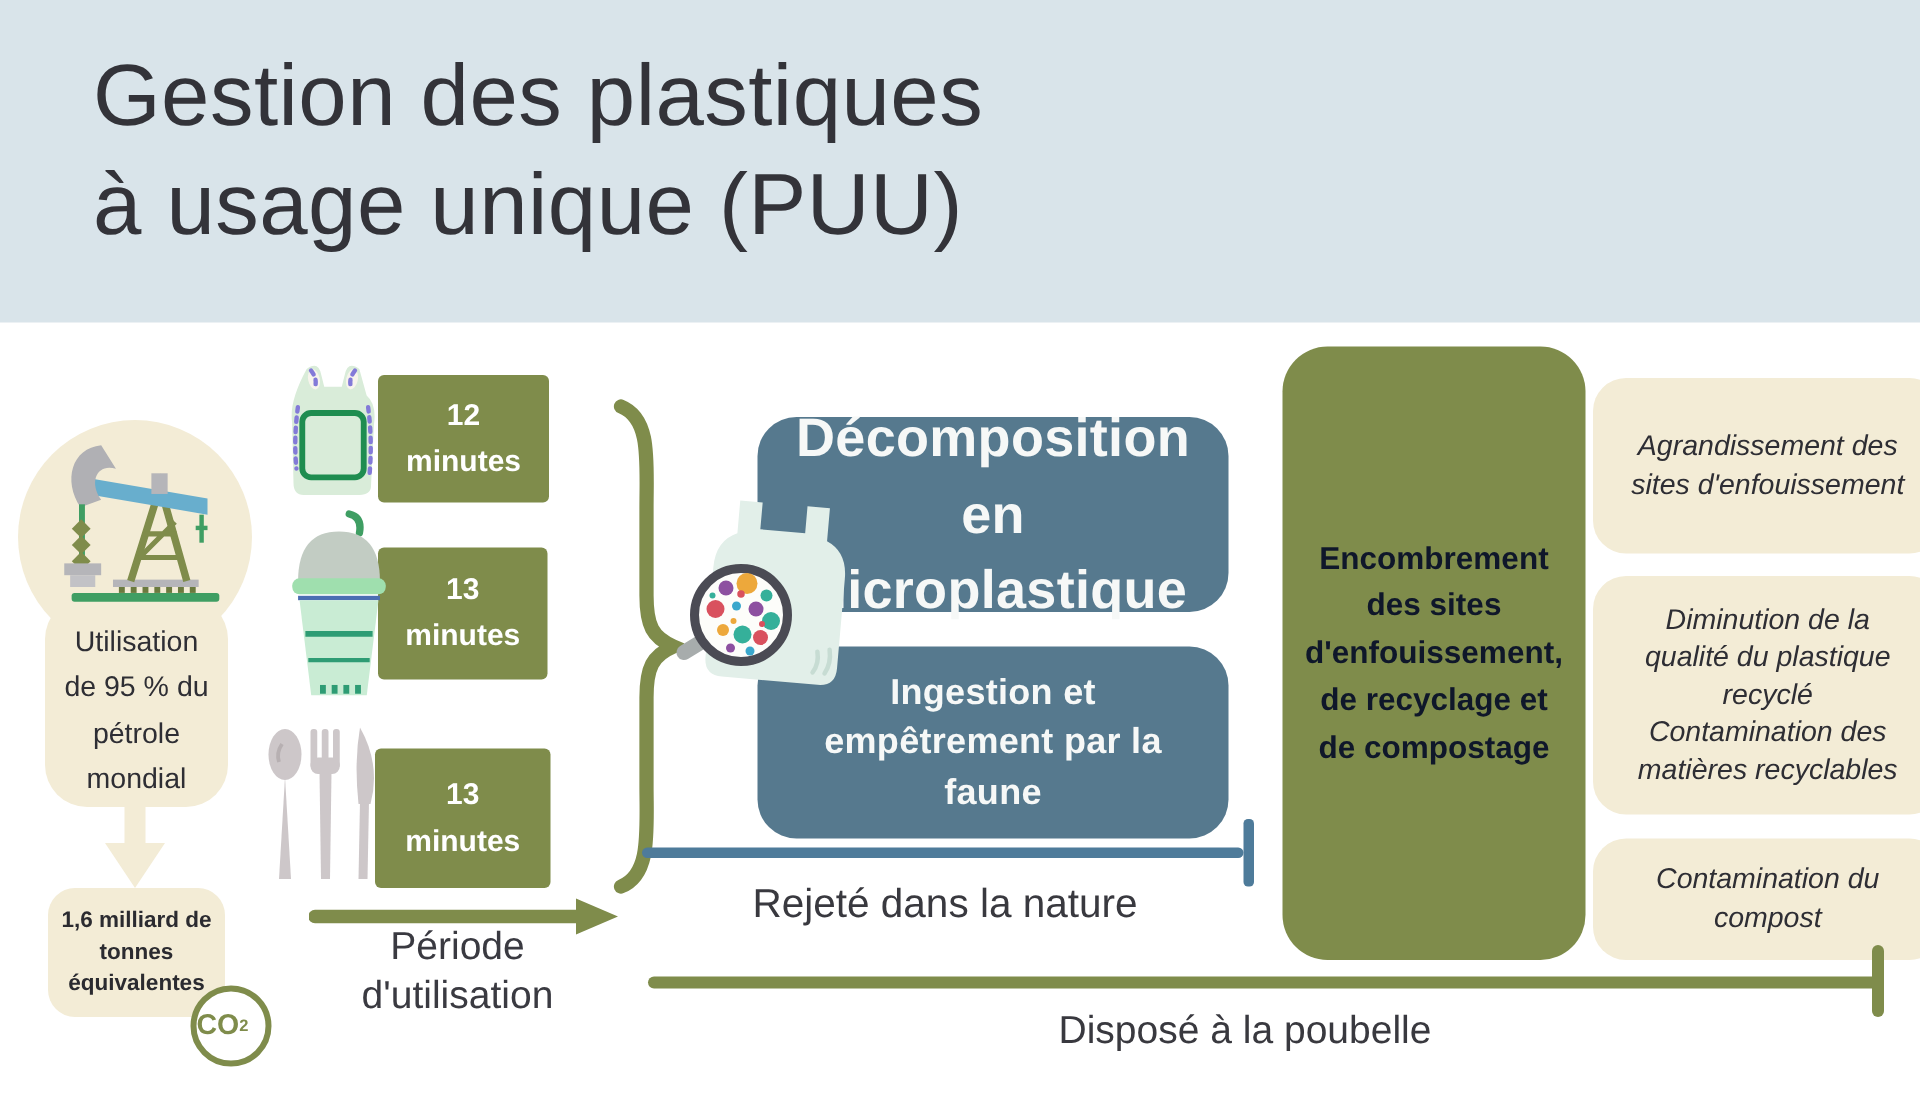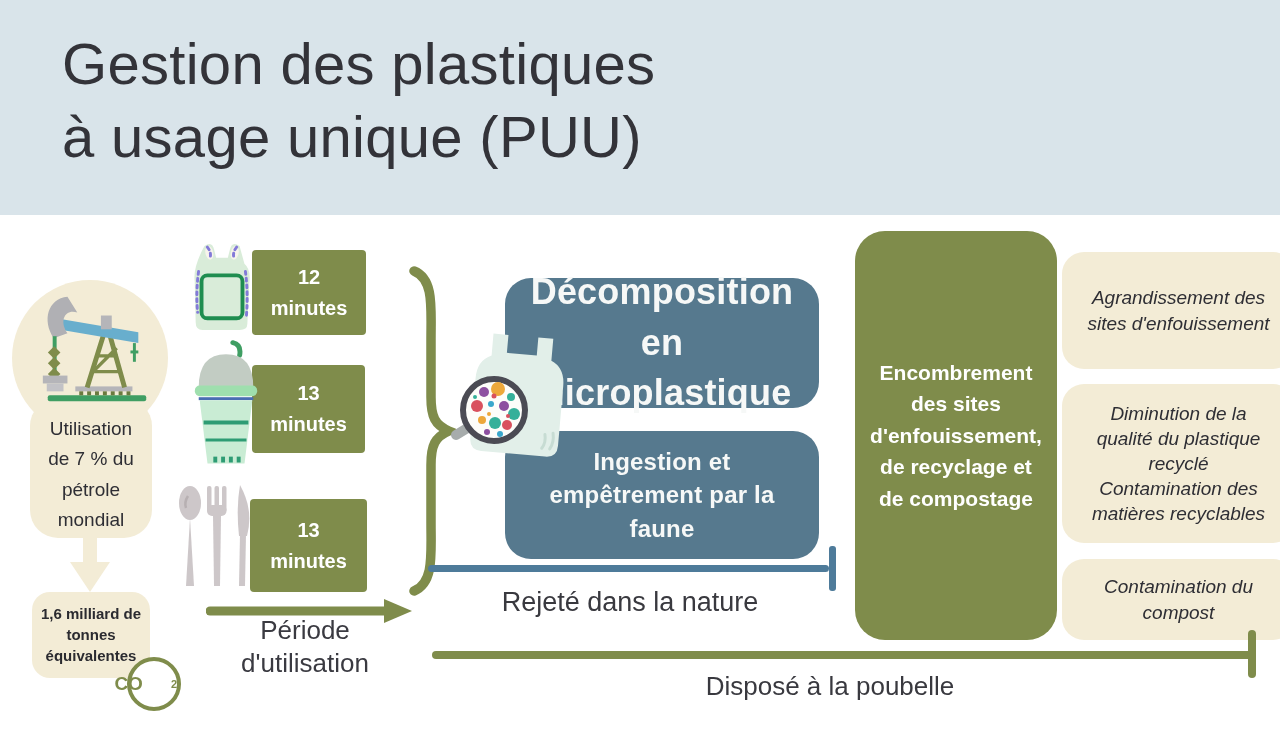--- a/index.html
+++ b/index.html
@@ -30,22 +30,22 @@
     font-size:19px; line-height:1.6; font-weight:500; color:#2e2e34;
   }
   #equiv-box { left:32px; top:592px; width:118px; height:86px; border-radius:18px; }
   #equiv-text {
     left:24px; top:603px; width:134px;
     font-size:15px; line-height:1.4; font-weight:700; color:#2b2b30;
   }
   #co2-badge {
     left:127px; top:657px; width:54px; height:54px; border-radius:50%;
     background:#fff; border:4px solid #7f8c4b;
-    display:flex; align-items:center; justify-content:flex-end;
-    font-weight:700; color:#7f8c4b; font-size:19px;gap:28px;
+    display:flex; align-items:center; justify-content:flex-start;
+    font-weight:700; color:#7f8c4b; font-size:19px;
   }
   #co2-badge sub { font-size:11px; }
 
   
   .badge {
     background:#7f8c4b; border-radius:4px;
     display:flex; align-items:center; justify-content:center;
     color:#ffffff; font-weight:700; font-size:20px; line-height:1.55;
   }
   #badge-1 { left:252px; top:250px; width:114px; height:85px; }
@@ -67,21 +67,21 @@
   #effect-1 { left:505px; top:278px; width:314px; height:130px; font-size:36px; line-height:1.4; }
   #effect-2 { left:505px; top:431px; width:314px; height:128px; font-size:24px; line-height:1.4; }
   #nature-bar { left:428px; top:565px; width:401px; height:7px; background:#4e7b9a; border-radius:4px; }
   #nature-cap { left:829px; top:546px; width:7px; height:45px; background:#4e7b9a; border-radius:3px; }
   #nature-label { left:430px; top:587px; width:400px; font-size:27px; color:#39393f; }
 
   
   #main-effect {
     left:855px; top:231px; width:202px; height:409px; border-radius:30px;
     background:#7f8c4b; display:flex; align-items:center; justify-content:center;
-    color:#ffffff; font-weight:700; font-size:21px; line-height:1.5;
+    color:#0f172a; font-weight:700; font-size:21px; line-height:1.5;
   }
   .outcome {
     left:1062px; width:233px; background:#f3ecd6; border-radius:22px;
     display:flex; flex-direction:column; align-items:center; justify-content:center;
     font-size:19px; line-height:1.32; color:#2e2e34;font-style:italic;
   }
   #outcome-box-1 { top:252px; height:117px; }
   #outcome-box-2 { top:384px; height:159px; }
   #outcome-box-3 { top:559px; height:81px; }
   #disposal-bar { left:432px; top:651px; width:822px; height:8px; background:#7f8c4b; border-radius:4px; }
@@ -124,21 +124,21 @@
       <rect x="18" y="71" width="9" height="9" transform="rotate(45 22.5 75.5)"></rect>
       <rect x="18" y="82" width="9" height="9" transform="rotate(45 22.5 86.5)"></rect>
     </g>
     <rect x="11" y="88" width="25" height="8" fill="#b5b5b9"></rect>
     <rect x="15" y="96" width="17" height="8" fill="#c2c2c6"></rect>
     <line x1="104" y1="55" x2="104" y2="74" stroke="#3f9e63" stroke-width="3"></line>
     <line x1="100" y1="64" x2="108" y2="64" stroke="#3f9e63" stroke-width="3"></line>
   </svg>
 
   <div id="petrol-usage" class="abs preline center">Utilisation
-de 7 % du
+de 95 % du
 pétrole
 mondial</div>
 
   <svg class="abs" style="left:68px; top:536px;" width="44" height="58" viewBox="0 0 44 58">
     <rect x="15" y="0" width="14" height="28" fill="#f3ecd6"></rect>
     <polygon points="2,26 42,26 22,56" fill="#f3ecd6"></polygon>
   </svg>
 
   <div id="equiv-box" class="abs" style="background:#f3ecd6"></div>
   <div id="equiv-text" class="abs preline center">1,6 milliard de

